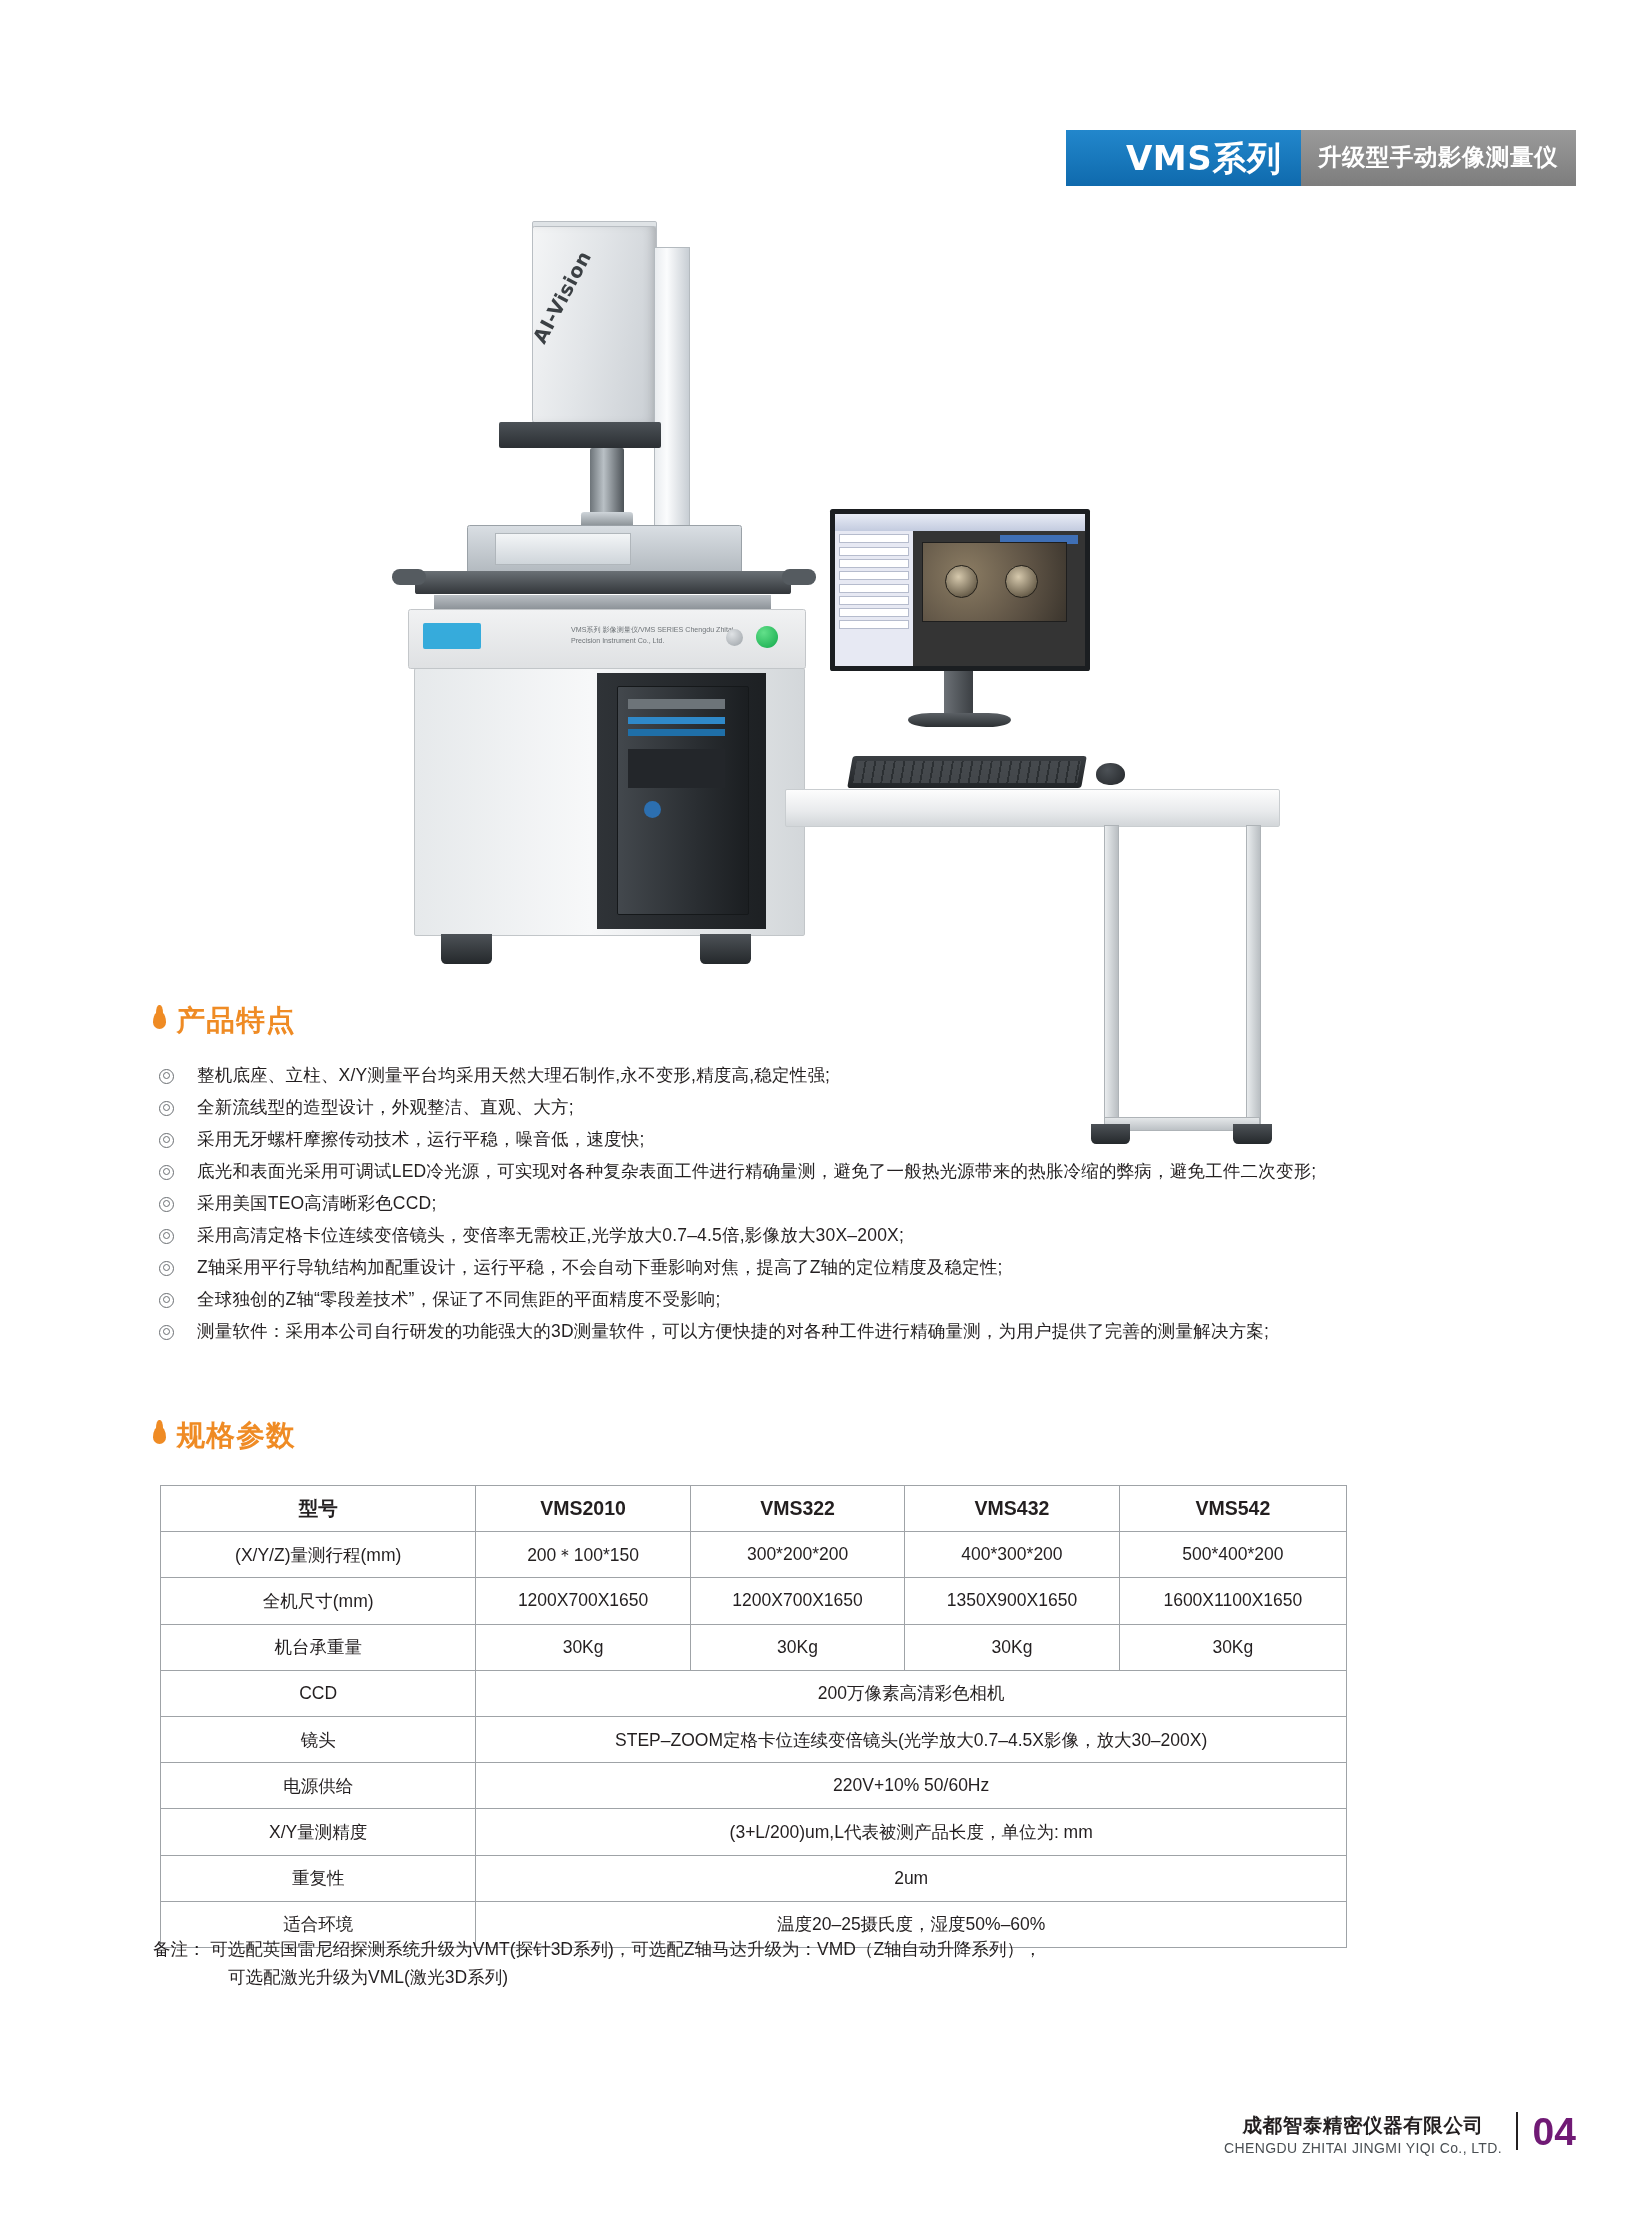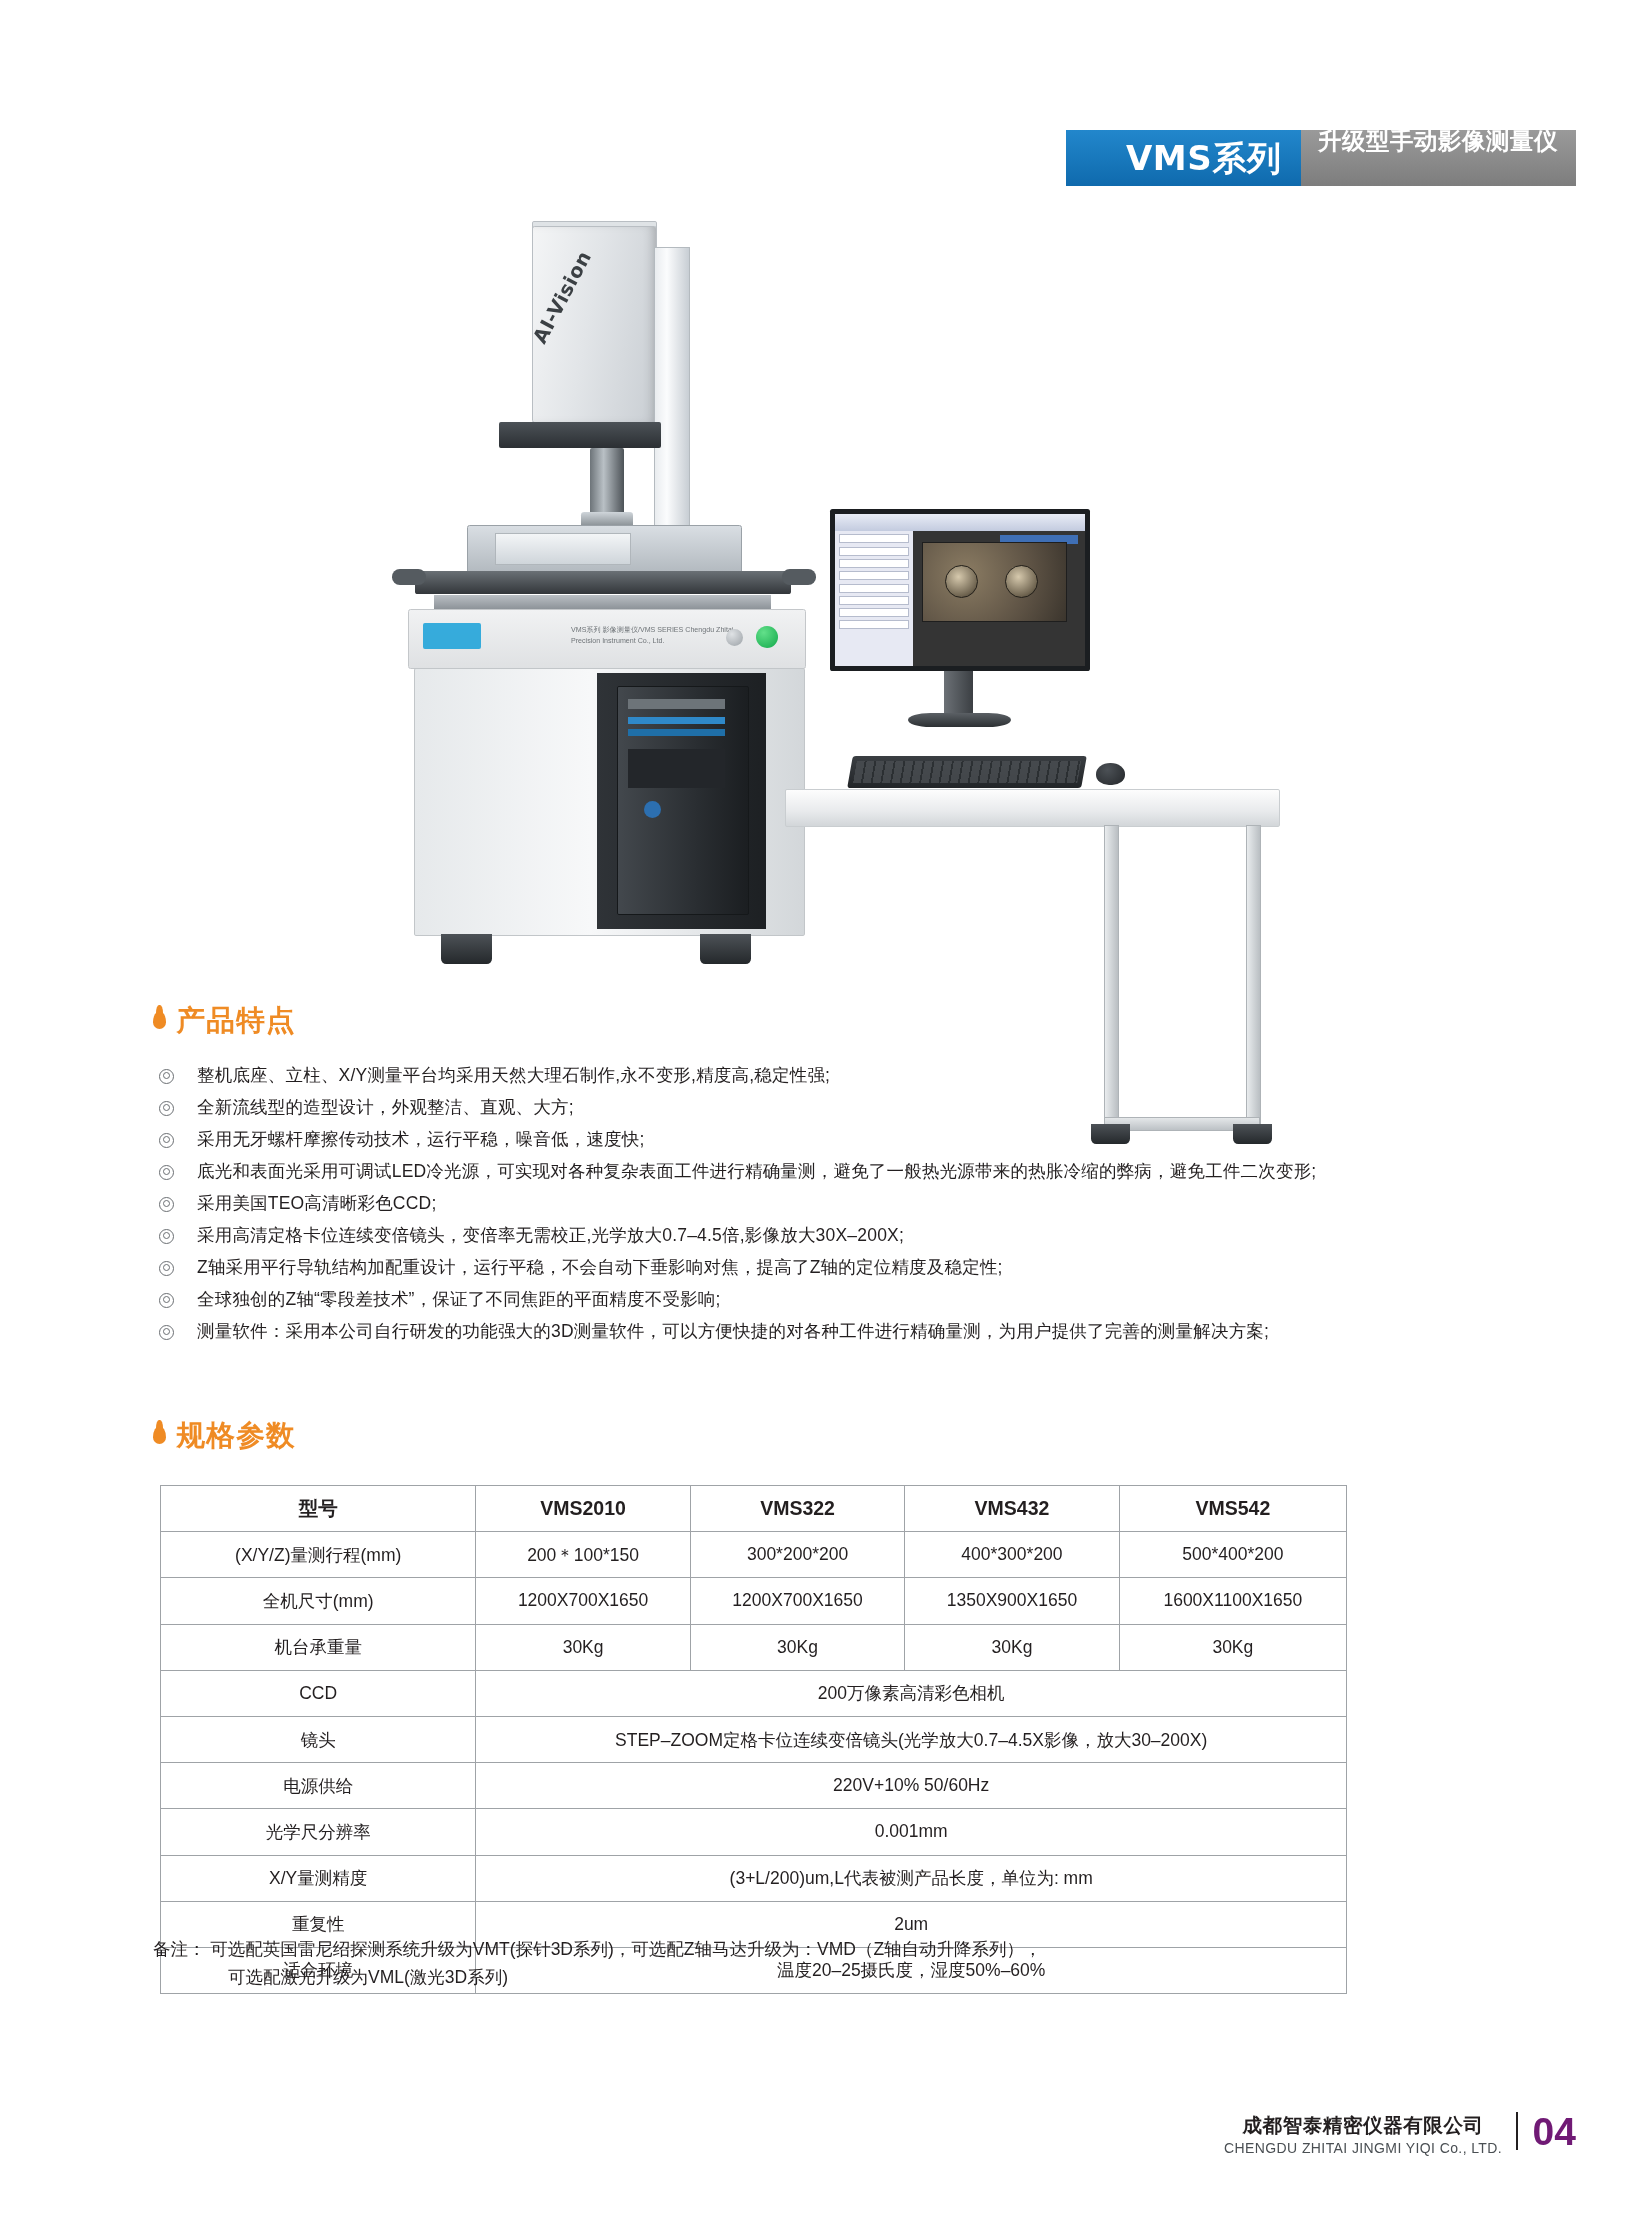--- a/index.html
+++ b/index.html
@@ -38,21 +38,21 @@
     font-weight: bold;
     letter-spacing: 0.6px;
     line-height: 1;
     font-family: "DejaVu Sans", sans-serif;
     margin-left: 34px;
   }
   .banner-grey {
     background: #8a8a8a;
     background: linear-gradient(180deg,#9a9a9a 0%,#7d7d7d 100%);
     display: flex;
-    align-items: flex-start;
+    align-items: center;
     padding: 0 18px 0 17px;
   }
   .banner-grey .txt {
     color: #ffffff;
     font-size: 23.4px;
     font-weight: bold;
     letter-spacing: 0.6px;
     line-height: 1;
   }
 
@@ -784,24 +784,20 @@
       <tr>
         <td class="label">镜头</td>
         <td colspan="4">STEP–ZOOM定格卡位连续变倍镜头(光学放大0.7–4.5X影像，放大30–200X)</td>
       </tr>
 
       <tr>
         <td class="label">电源供给</td>
         <td colspan="4">220V+10% 50/60Hz</td>
       </tr>
 
-      <tr>
-        <td class="label">光学尺分辨率</td>
-        <td colspan="4">0.001mm</td>
-      </tr>
 
       <tr>
         <td class="label">X/Y量测精度</td>
         <td colspan="4">(3+L/200)um,L代表被测产品长度，单位为: mm</td>
       </tr>
 
       <tr>
         <td class="label">重复性</td>
         <td colspan="4">2um</td>
       </tr>

